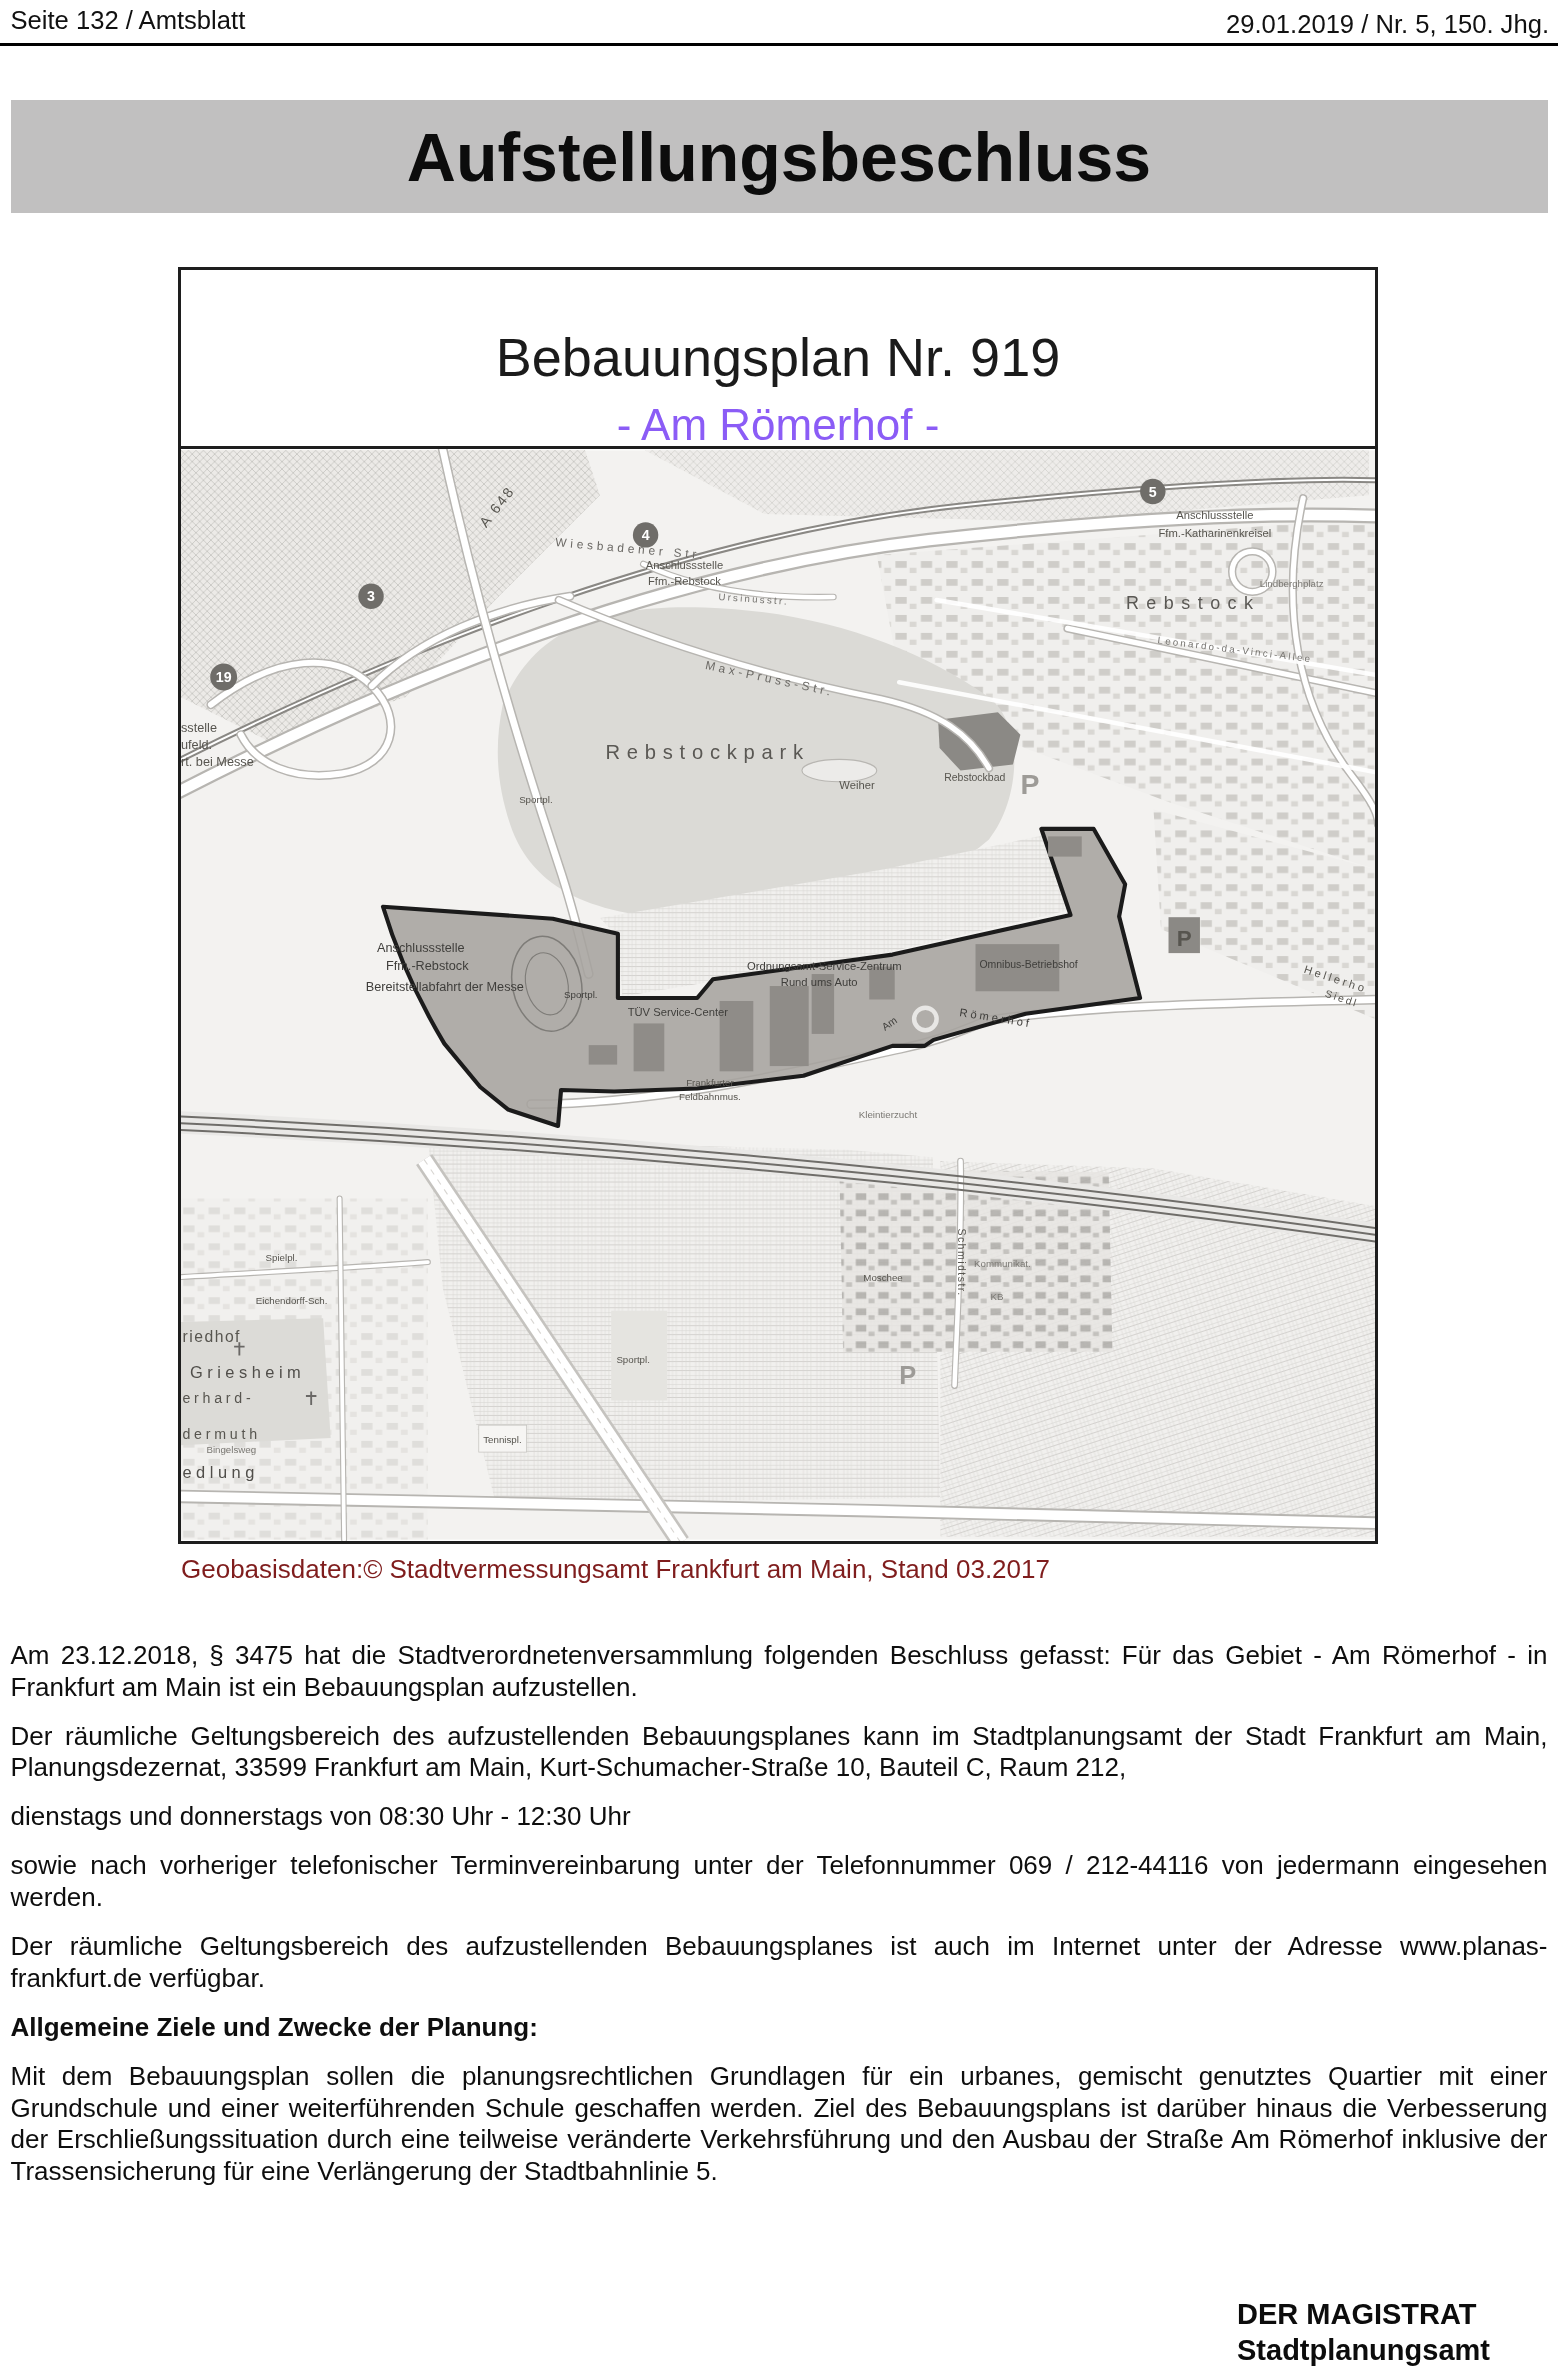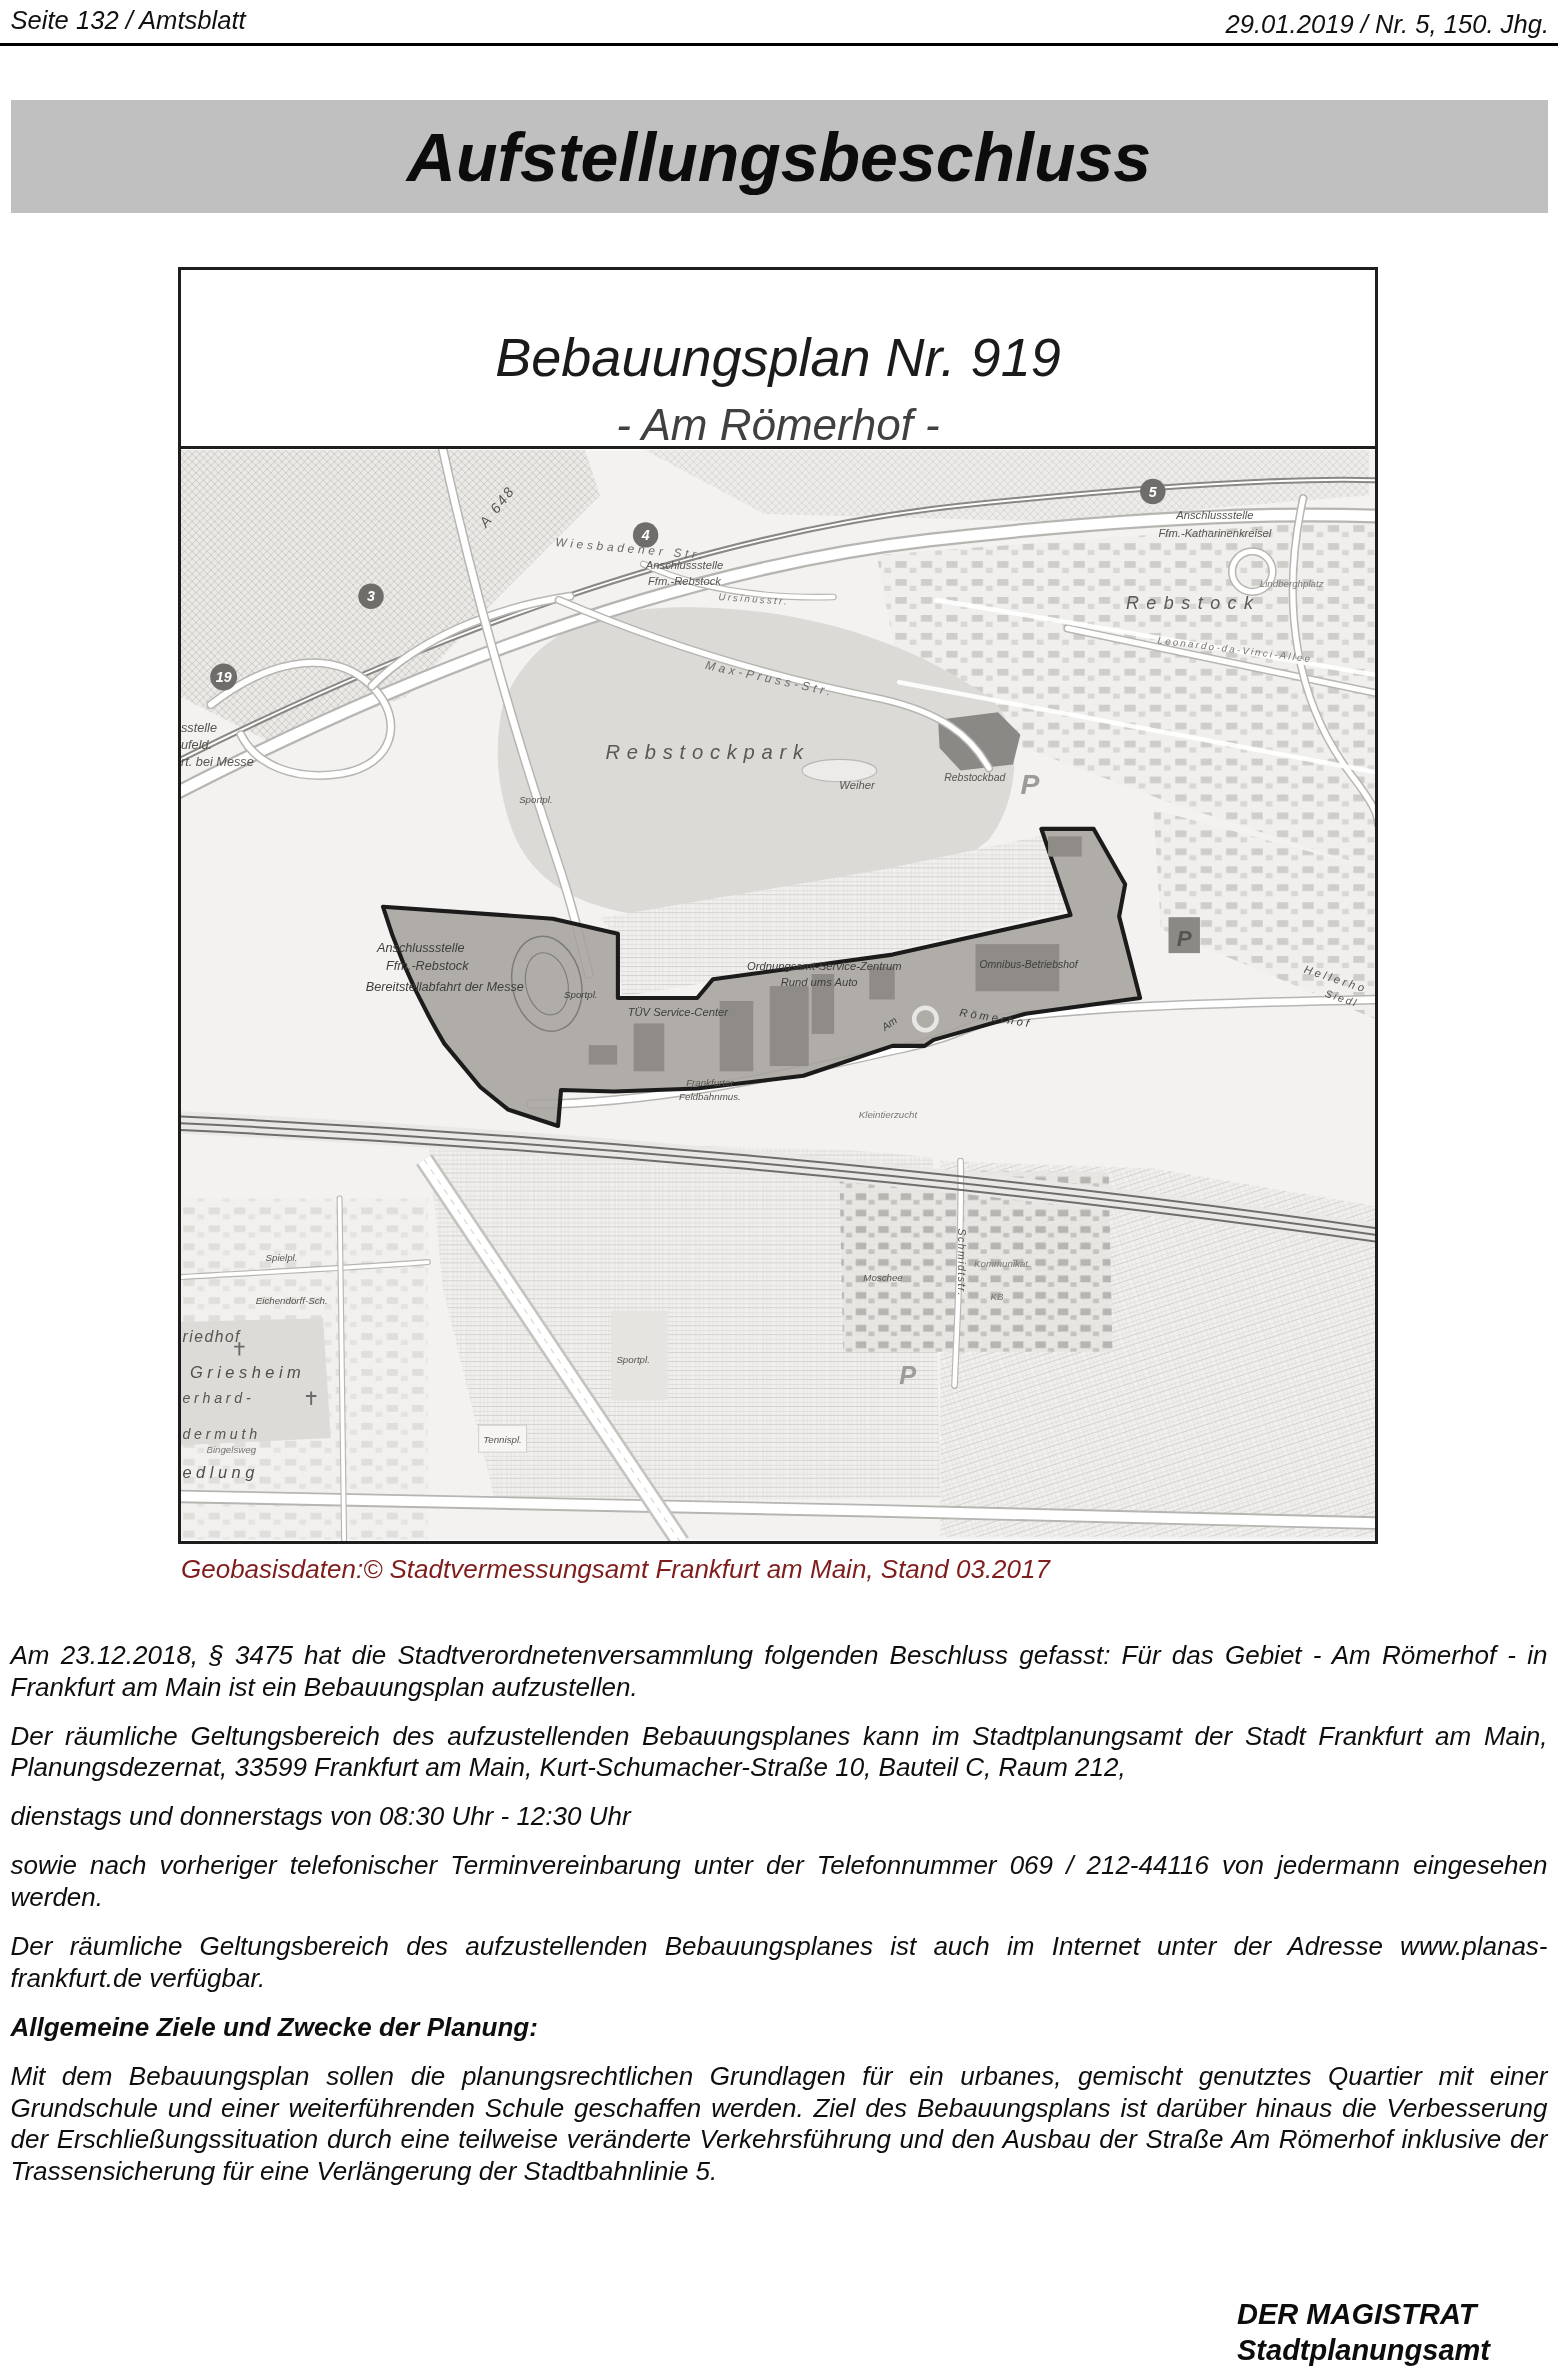--- a/index.html
+++ b/index.html
@@ -1,27 +1,27 @@
 <!DOCTYPE html>
 <html style="font-size:12px"><head>
 <meta charset="utf-8">
 <style>
   html,body{margin:0;padding:0;background:#fff;}
   .page{position:relative;width:1558px;height:2377px;background:#fff;overflow:hidden;
-        font-family:"Liberation Sans",sans-serif;color:#111;font-style:italic;}
+        font-family:"Liberation Sans",sans-serif;color:#111;}
   .hdr-left{position:absolute;left:10.5px;top:6px;font-size:25.6px;}
   .hdr-right{position:absolute;right:9px;top:10px;font-size:25.6px;}
   .hdr-rule{position:absolute;left:0;top:43px;width:1558px;height:3px;background:#000;}
   .banner{position:absolute;left:10.5px;top:100px;width:1537px;height:113px;background:#c1c0c0;
           display:flex;align-items:center;justify-content:center;}
   .banner-title{font-size:68px;font-weight:bold;color:#0c0c0c;letter-spacing:0px;}
   .figure{position:absolute;left:178px;top:267px;width:1194px;border:3px solid #1e1e1e;background:#fff;}
   .fig-title{height:176px;border-bottom:3px solid #1e1e1e;text-align:center;background:#fff;}
   .fig-t1{font-size:54px;padding-top:56px;color:#1b1b1b;}
-  .fig-t2{font-size:44px;padding-top:12px;color:#404040;}
+  .fig-t2{font-size:44px;padding-top:12px;color:#8b5cf6;}
   .map-wrap{height:1092px;overflow:hidden;}
   .caption{position:absolute;left:181px;top:1554px;font-size:26px;color:#7f1d1d;}
   .bodytext{position:absolute;left:10.5px;top:1640px;width:1537px;font-size:26px;line-height:1.22;
             text-align:justify;color:#0e0e0e;}
   .bodytext p{margin:0 0 17.3px 0;}
   .bheading{font-weight:bold;text-align:left;}
   .signature{position:absolute;left:1237px;top:2297px;font-size:29px;font-weight:bold;line-height:1.24;color:#0c0c0c;}
   
   svg text{font-family:"Liberation Sans",sans-serif;fill:#57554f;}
   .mt13{font-size:13px;} .mt14{font-size:14px;} .mt15{font-size:15px;} .mt17{font-size:17px;}

